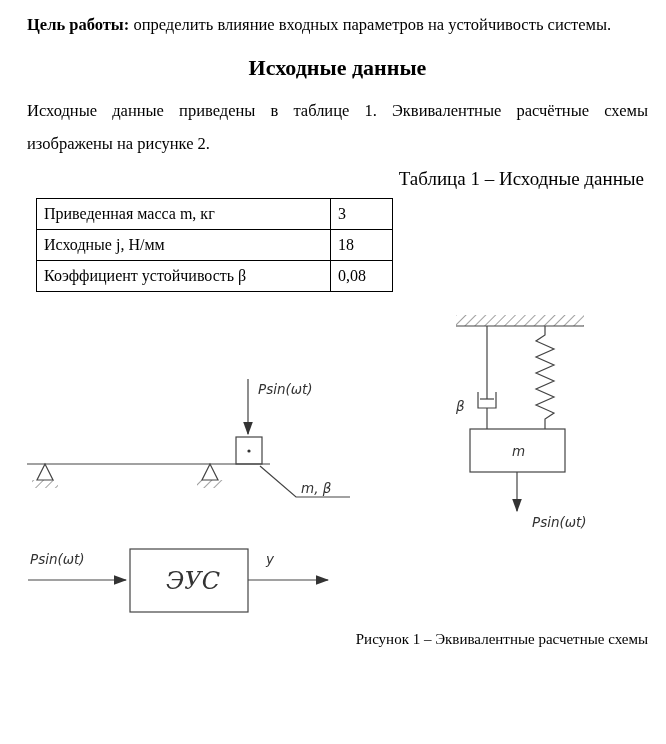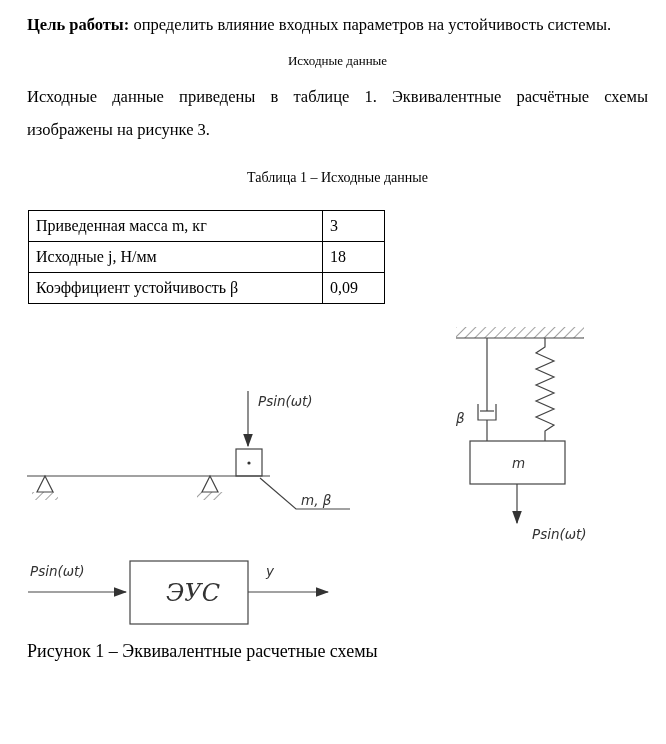--- a/index.html
+++ b/index.html
@@ -4,62 +4,62 @@
 <style>
   html,body{margin:0;padding:0}
   body{
     width:666px;height:744px;background:#ffffff;color:#000;
     font-family:"Liberation Serif", serif;
     overflow:hidden;
   }
   .doc{padding:8px 18px 0 27px}
   .para{margin:0;font-size:16.5px;line-height:33px;text-align:justify}
   .para b{font-weight:bold}
-  .heading{margin:3px;font-size:13px;line-height:33px;font-weight:normal;text-align:center}
-  .tcap{margin:17px;font-size:14px;line-height:30px;text-align:center}
-  table.data{border-collapse:collapse;margin:1px 0 0 1px}
+  .heading{margin:10px;font-size:22px;line-height:33px;font-weight:bold;text-align:center}
+  .tcap{margin:4px;font-size:19px;line-height:30px;text-align:right}
+  table.data{border-collapse:collapse;margin:1px 0 0 9px}
   table.data td{
     border:1px solid #000;font-size:16px;line-height:20px;
     padding:5px 8px 5px 7px;vertical-align:middle;
   }
   td.lbl{width:278px}
   td.val{width:46px}
   .figwrap{margin-top:14px}
   svg{display:block}
-  .figcap{margin:2px 0 12px 0;font-size:18px;line-height:26px;text-align:left}
+  .figcap{margin:2px 0 12px 0;font-size:15px;line-height:26px;text-align:right}
   .svglbl{font-family:"DejaVu Sans", sans-serif;font-style:italic;font-size:13.5px;fill:#333}
   .svglbl-big{font-family:"DejaVu Serif", serif;font-style:italic;font-size:24px;fill:#333}
 </style>
 </head>
 <body>
 
 <div class="doc">
 
   <p class="para"><b>Цель работы:</b><span> определить влияние входных параметров на устойчивость системы.</span></p>
 
 
   <p class="heading">Исходные данные</p>
 
-  <p class="para">Исходные данные приведены в таблице 1. Эквивалентные расчётные схемы изображены на рисунке 3.</p>
+  <p class="para">Исходные данные приведены в таблице 1. Эквивалентные расчётные схемы изображены на рисунке 2.</p>
 
   <p class="tcap">Таблица 1 – Исходные данные</p>
 
   <table class="data">
     <tbody>
       <tr>
         <td class="lbl">Приведенная масса m, кг</td>
         <td class="val">3</td>
       </tr>
       <tr>
         <td class="lbl">Исходные j, Н/мм</td>
         <td class="val">18</td>
       </tr>
       <tr>
         <td class="lbl">Коэффициент устойчивость β</td>
-        <td class="val">0,09</td>
+        <td class="val">0,08</td>
       </tr>
     </tbody>
   </table>
 
   <div class="figwrap">
     <svg width="613" height="318" viewBox="27 387 613 318">
       <defs>
         <marker id="arr" markerWidth="11" markerHeight="8" refX="10" refY="4" orient="auto">
           <path d="M0,0 L11,4 L0,8 Z" fill="#333"></path>
         </marker>

